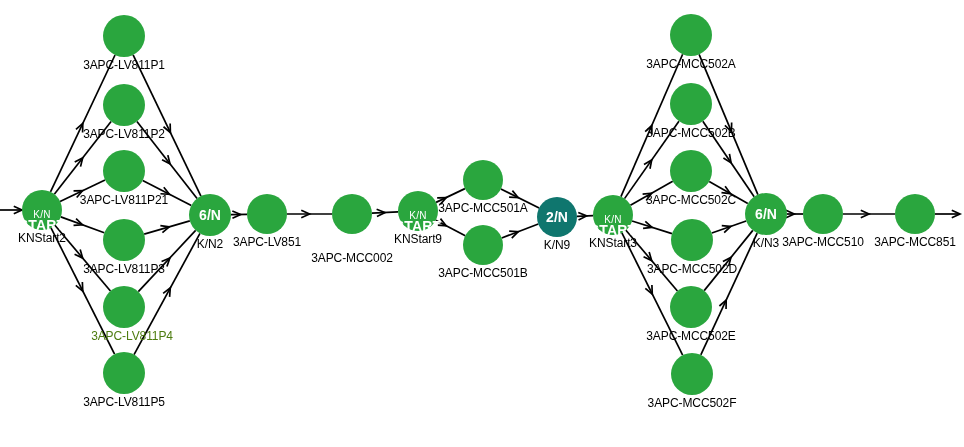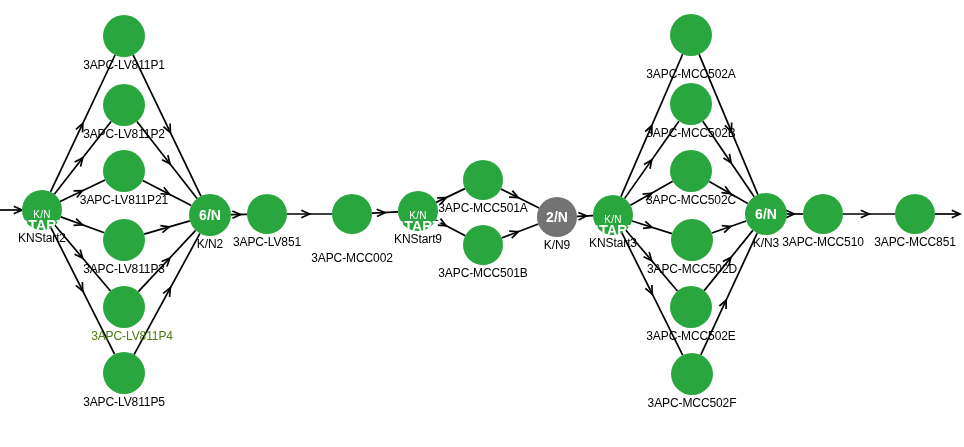--- a/index.html
+++ b/index.html
@@ -142,31 +142,31 @@
       <div class="node-label" style="left: 352px; top: 252px; color: rgb(0, 0, 0);">3APC-MCC002</div>
       <div class="node node-start" style="left: 398px; top: 191px; height: 40px; width: 40px; background: rgb(42, 166, 62); color: rgb(255, 255, 255);">
         <span class="inner-line1">K/N</span>
         <span class="inner-line2">START</span>
       </div>
       <div class="node-label" style="left: 418px; top: 233px; color: rgb(0, 0, 0);">KNStart9</div>
       <div class="node node-block" style="left: 463px; top: 160px; height: 40px; width: 40px; background: rgb(42, 166, 62); color: rgb(255, 255, 255);"></div>
       <div class="node-label" style="left: 483px; top: 202px; color: rgb(0, 0, 0);">3APC-MCC501A</div>
       <div class="node node-block" style="left: 463px; top: 225px; height: 40px; width: 40px; background: rgb(42, 166, 62); color: rgb(255, 255, 255);"></div>
       <div class="node-label" style="left: 483px; top: 267px; color: rgb(0, 0, 0);">3APC-MCC501B</div>
-      <div class="node node-vote" style="left: 537px; top: 197px; height: 40px; width: 40px; background: #737373; color: rgb(255, 255, 255);">
+      <div class="node node-vote" style="left: 537px; top: 197px; height: 40px; width: 40px; background: #0f766e; color: rgb(255, 255, 255);">
         <span class="vote-text">2/N</span>
       </div>
       <div class="node-label" style="left: 557px; top: 239px; color: rgb(0, 0, 0);">K/N9</div>
       <div class="node node-start" style="left: 593px; top: 195px; height: 40px; width: 40px; background: rgb(42, 166, 62); color: rgb(255, 255, 255);">
         <span class="inner-line1">K/N</span>
         <span class="inner-line2">START</span>
       </div>
       <div class="node-label" style="left: 613px; top: 237px; color: rgb(0, 0, 0);">KNStart3</div>
       <div class="node node-block" style="left: 670px; top: 14px; height: 42px; width: 42px; background: rgb(42, 166, 62); color: rgb(255, 255, 255);"></div>
-      <div class="node-label" style="left: 691px; top: 58px; color: rgb(0, 0, 0); margin-top: 10px;">3APC-MCC502A</div>
+      <div class="node-label" style="left: 691px; top: 58px; color: rgb(0, 0, 0);">3APC-MCC502A</div>
       <div class="node node-block" style="left: 670px; top: 83px; height: 42px; width: 42px; background: rgb(42, 166, 62); color: rgb(255, 255, 255);"></div>
       <div class="node-label" style="left: 691px; top: 127px; color: rgb(0, 0, 0);">3APC-MCC502B</div>
       <div class="node node-block" style="left: 670px; top: 150px; height: 42px; width: 42px; background: rgb(42, 166, 62); color: rgb(255, 255, 255);"></div>
       <div class="node-label" style="left: 691px; top: 194px; color: rgb(0, 0, 0);">3APC-MCC502C</div>
       <div class="node node-block" style="left: 671px; top: 219px; height: 42px; width: 42px; background: rgb(42, 166, 62); color: rgb(255, 255, 255);"></div>
       <div class="node-label" style="left: 692px; top: 263px; color: rgb(0, 0, 0);">3APC-MCC502D</div>
       <div class="node node-block" style="left: 670px; top: 286px; height: 42px; width: 42px; background: rgb(42, 166, 62); color: rgb(255, 255, 255);"></div>
       <div class="node-label" style="left: 691px; top: 330px; color: rgb(0, 0, 0);">3APC-MCC502E</div>
       <div class="node node-block" style="left: 671px; top: 353px; height: 42px; width: 42px; background: rgb(42, 166, 62); color: rgb(255, 255, 255);"></div>
       <div class="node-label" style="left: 692px; top: 397px; color: rgb(0, 0, 0);">3APC-MCC502F</div>

